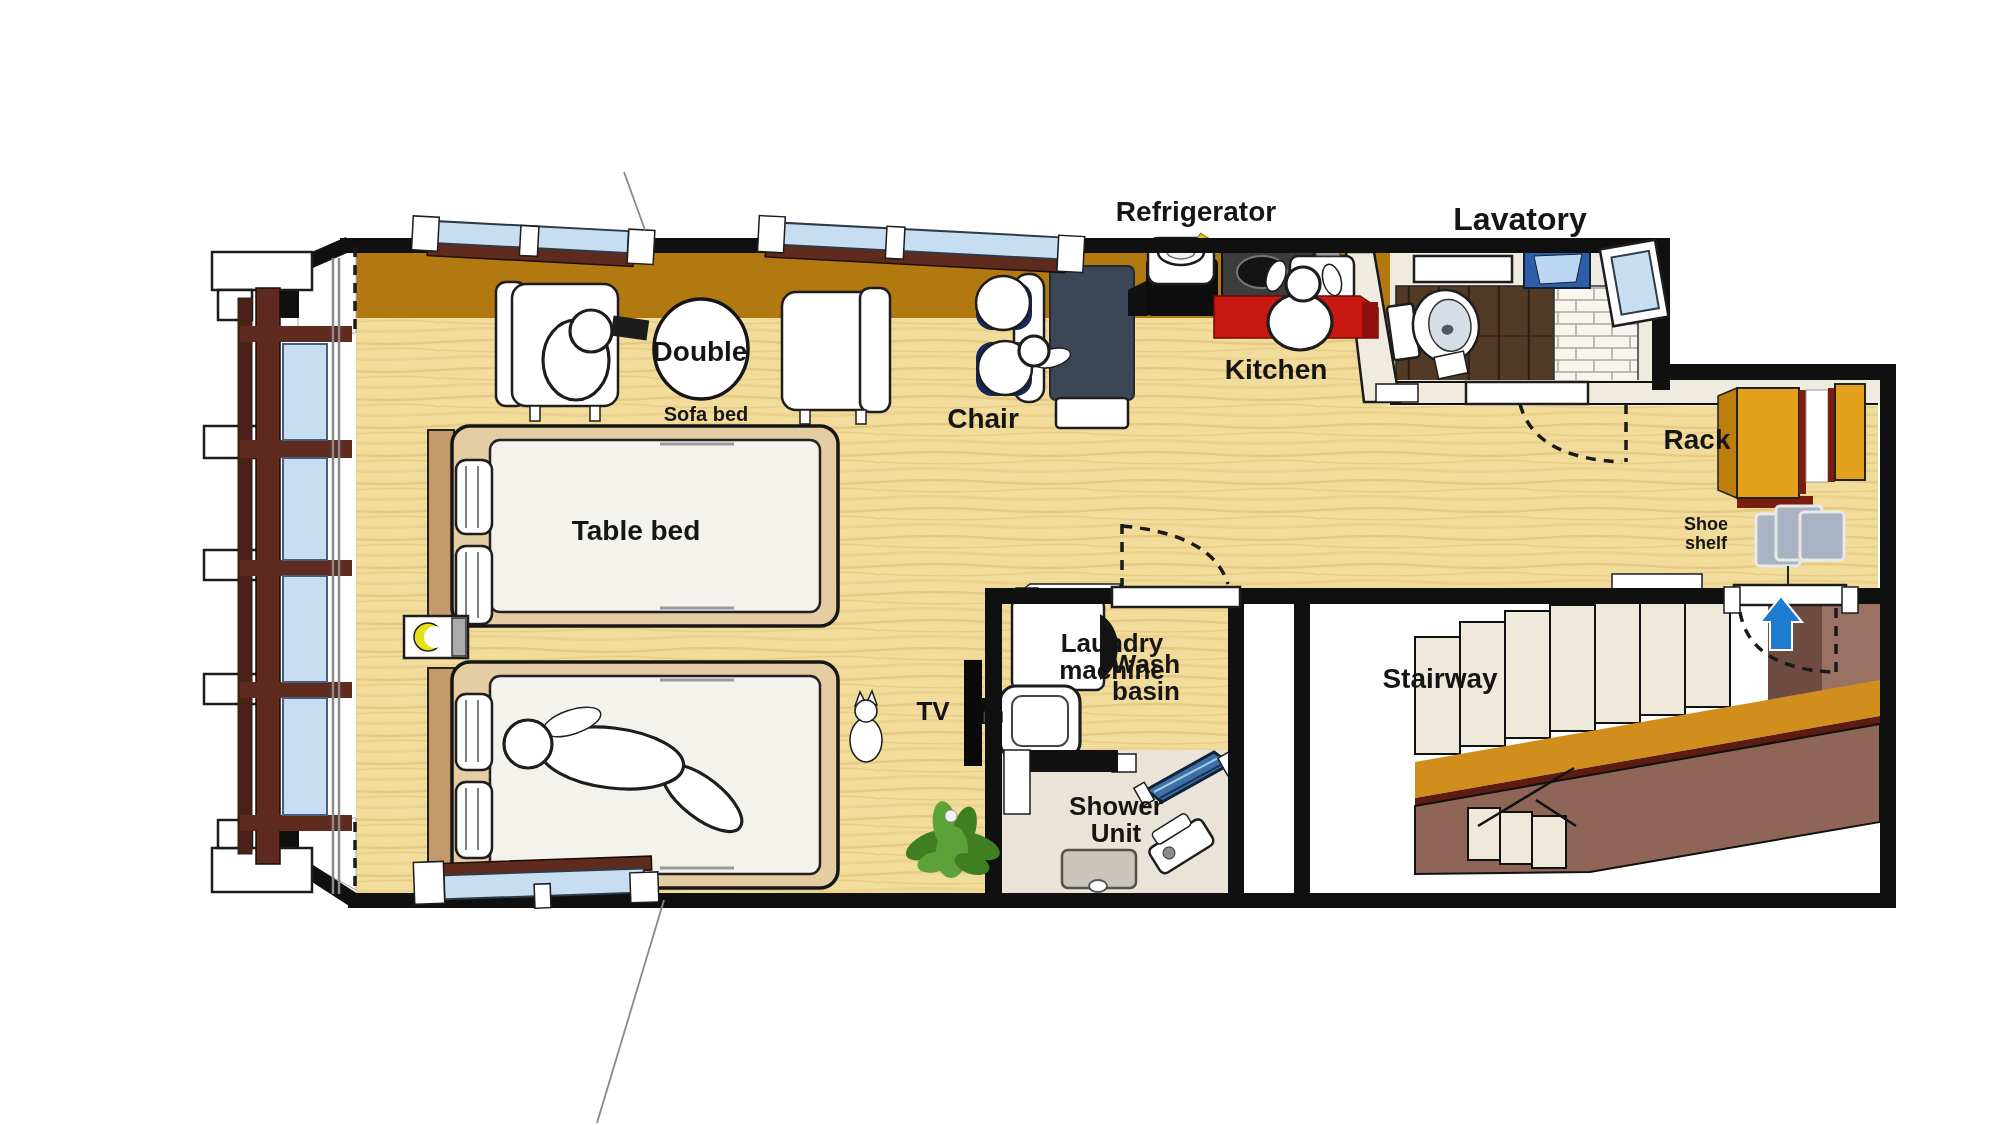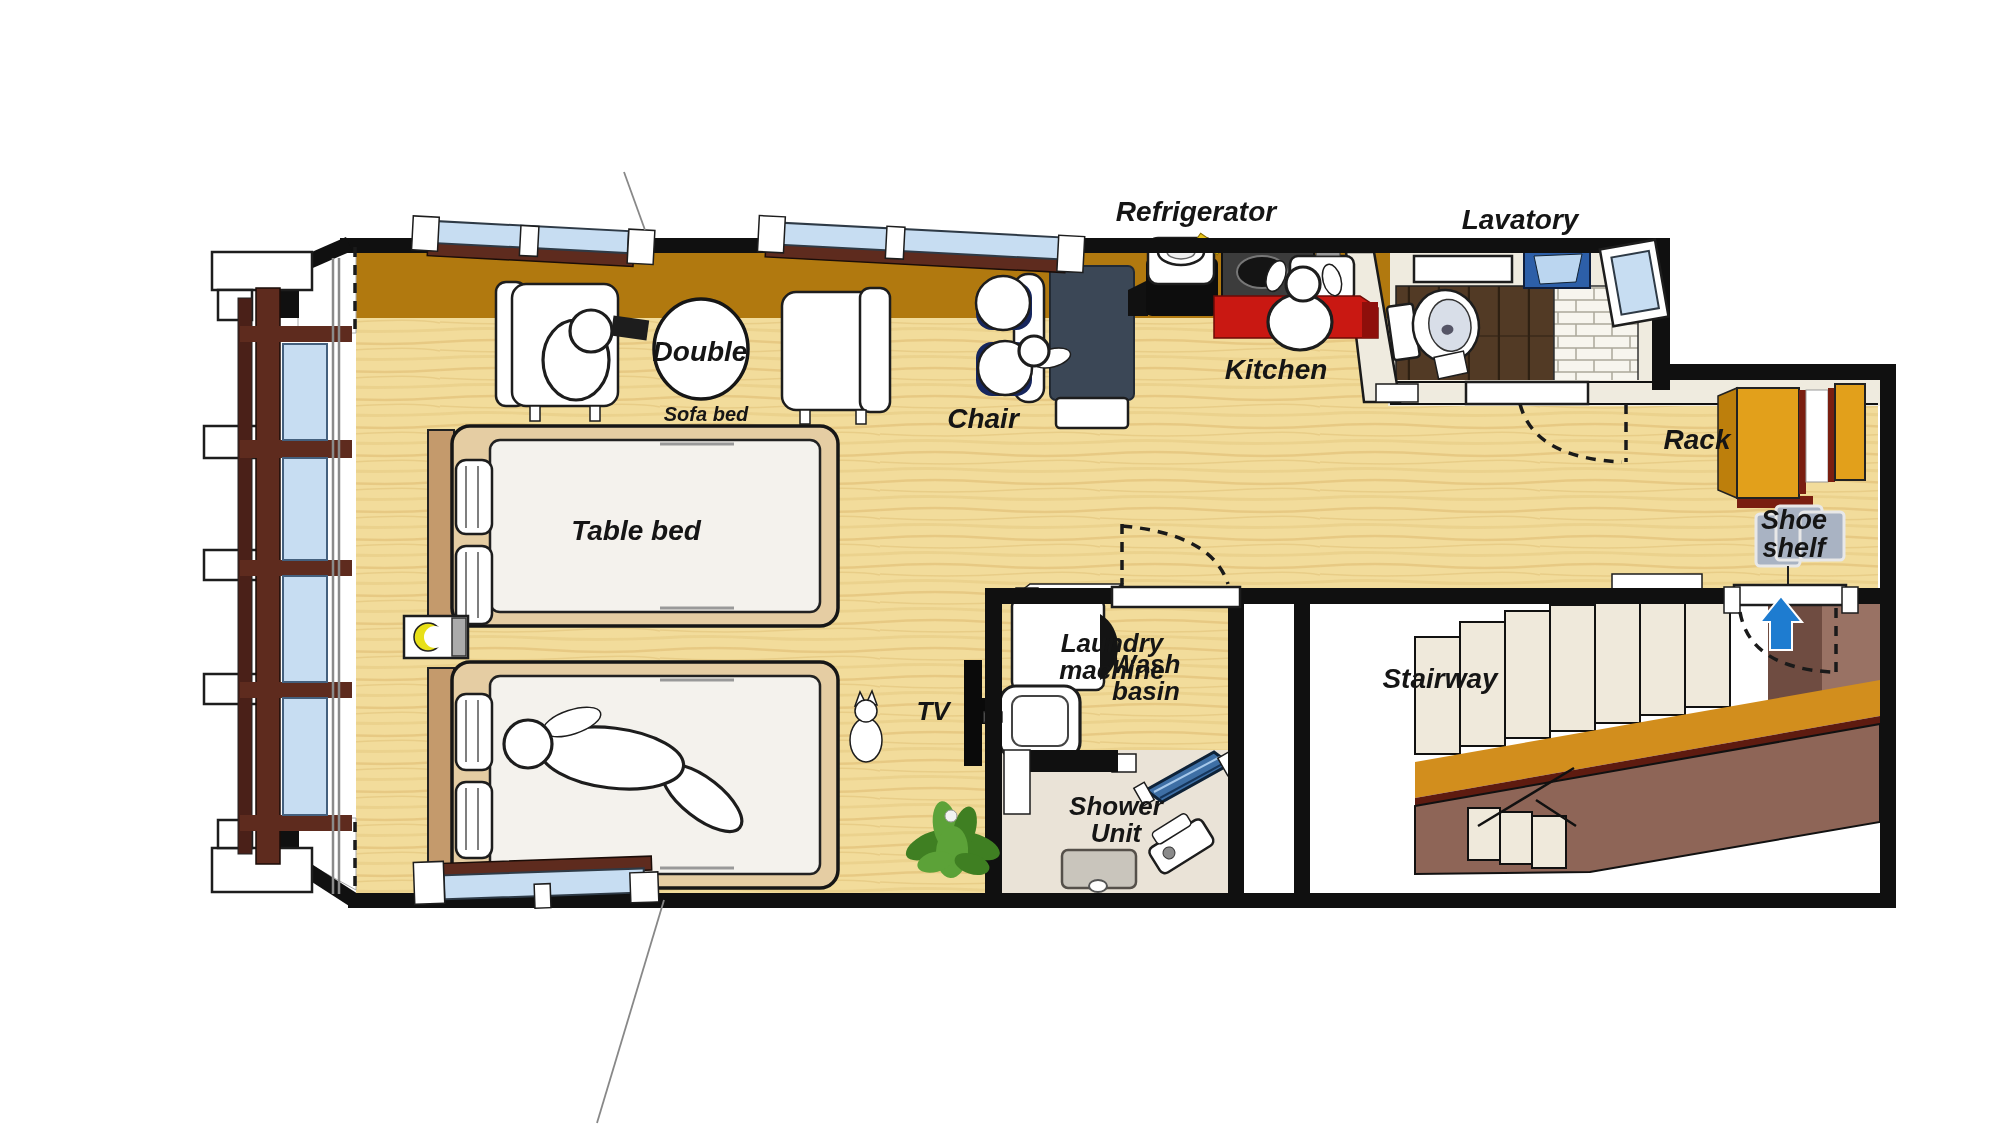--- a/index.html
+++ b/index.html
@@ -1,19 +1,19 @@
 <!DOCTYPE html>
 <html style="--wall: #101010; --wood: #F2DC9B; --woodGrain: #DDBA6E; --balcony: #B1790F; --cream: #EFEBDF; --lavFloor: #523A25; --lavLine: #2E2012; --brickBase: #F7F5EE; --brickLine: #ACA89B; --windowBlue: #C7DDF2; --frameMaroon: #5E2B1E; --counterRed: #C91812; --counterRedDark: #8E0F0B; --stoveGray: #3C3C3C; --deskNavy: #3B4756; --chairNavy: #16265E; --rackOrange: #E2A01B; --rackOrangeDark: #BD7F0C; --rackEdge: #7A1E10; --shoeGray: #A9B3C3; --arrowBlue: #1E7CD0; --stairOrange: #D28E1D; --stairStripe: #5E1B10; --stairBrown: #8E6557; --landingDark: #6F4C41; --landingLight: #997264; --stepCream: #EFE9DB; --bedTan: #E5CDA3; --bedHead: #C49A6C; --mattress: #F4F2ED; --showerFloor: #EAE3D7; --showerGlass: #3E6FA5; --trayGray: #C9C5BC; --plantDark: #3F7F22; --plantLight: #5CA238; --moonYellow: #E8E018; --labelColor: #151515;"><head>
 <meta charset="utf-8">
 <style>
   html,body{margin:0;padding:0;background:#fff;}
   .stage{position:relative;width:2000px;height:1125px;background:#fff;overflow:hidden;
          font-family:"Liberation Sans",sans-serif;}
   .plan-svg{position:absolute;left:0;top:0;}
-  .labels-layer{position:absolute;left:0;top:0;width:100%;height:100%;pointer-events:none;font-style:italic;}
+  .labels-layer{position:absolute;left:0;top:0;width:100%;height:100%;pointer-events:none;}
   .plan-label{position:absolute;transform:translate(-50%,-50%);white-space:pre;text-align:center;
               font-family:"Liberation Sans",sans-serif;font-weight:700;color:var(--labelColor,#151515);
               line-height:1.05;letter-spacing:0;}
   .title-box{position:absolute;left:277px;top:125px;width:235px;height:62px;background:#fff;
              border:3.5px solid #111;display:flex;align-items:center;justify-content:center;
              font:700 33px "Liberation Sans",sans-serif;color:#111;letter-spacing:1px;}
   
   .f-wall{fill:var(--wall)}
   .f-balcony{fill:var(--balcony)}
   .f-cream{fill:var(--cream)}
@@ -355,27 +355,27 @@
     <ellipse cx="952" cy="852" rx="16" ry="26" style="fill:var(--plantLight)" transform="rotate(4 952 852)"></ellipse>
     <ellipse cx="935" cy="862" rx="18" ry="10" style="fill:var(--plantLight)" transform="rotate(-15 935 862)"></ellipse>
     <ellipse cx="972" cy="864" rx="18" ry="10" style="fill:var(--plantDark)" transform="rotate(18 972 864)"></ellipse>
     <circle cx="951" cy="816" r="6" fill="#F2F2F2" stroke="#999" stroke-width="1"></circle>
   </g>
 </svg>
 
 
 <div class="labels-layer" id="labels">
       <div class="plan-label" style="left: 1196px; top: 212px; font-size: 28px;">Refrigerator</div>
-      <div class="plan-label" style="left: 1520px; top: 220px; font-size: 28px; text-align: right;">Lavatory</div>
+      <div class="plan-label" style="left: 1520px; top: 220px; font-size: 32px; text-align: right;">Lavatory</div>
       <div class="plan-label" style="left: 700px; top: 352px; font-size: 28px;">Double</div>
       <div class="plan-label" style="left: 706px; top: 414px; font-size: 20px;">Sofa bed</div>
       <div class="plan-label" style="left: 983px; top: 419px; font-size: 28px;">Chair</div>
       <div class="plan-label" style="left: 1276px; top: 370px; font-size: 28px;">Kitchen</div>
       <div class="plan-label" style="left: 1697px; top: 440px; font-size: 28px;">Rack</div>
-      <div class="plan-label" style="left: 1794px; top: 534px; font-size: 27px;">Shoe
+      <div class="plan-label" style="left: 1706px; top: 534px; font-size: 18px;">Shoe
 shelf</div>
       <div class="plan-label" style="left: 636px; top: 531px; font-size: 28px;">Table bed</div>
       <div class="plan-label" style="left: 1112px; top: 648px; font-size: 26px; margin-top: 9px;">Laundry
 machine</div>
       <div class="plan-label" style="left: 1146px; top: 678px; font-size: 26px;">Wash
 basin</div>
       <div class="plan-label" style="left: 933px; top: 712px; font-size: 26px;">TV</div>
       <div class="plan-label" style="left: 1440px; top: 679px; font-size: 28px;">Stairway</div>
       <div class="plan-label" style="left: 1116px; top: 820px; font-size: 26px;">Shower
 Unit</div>

